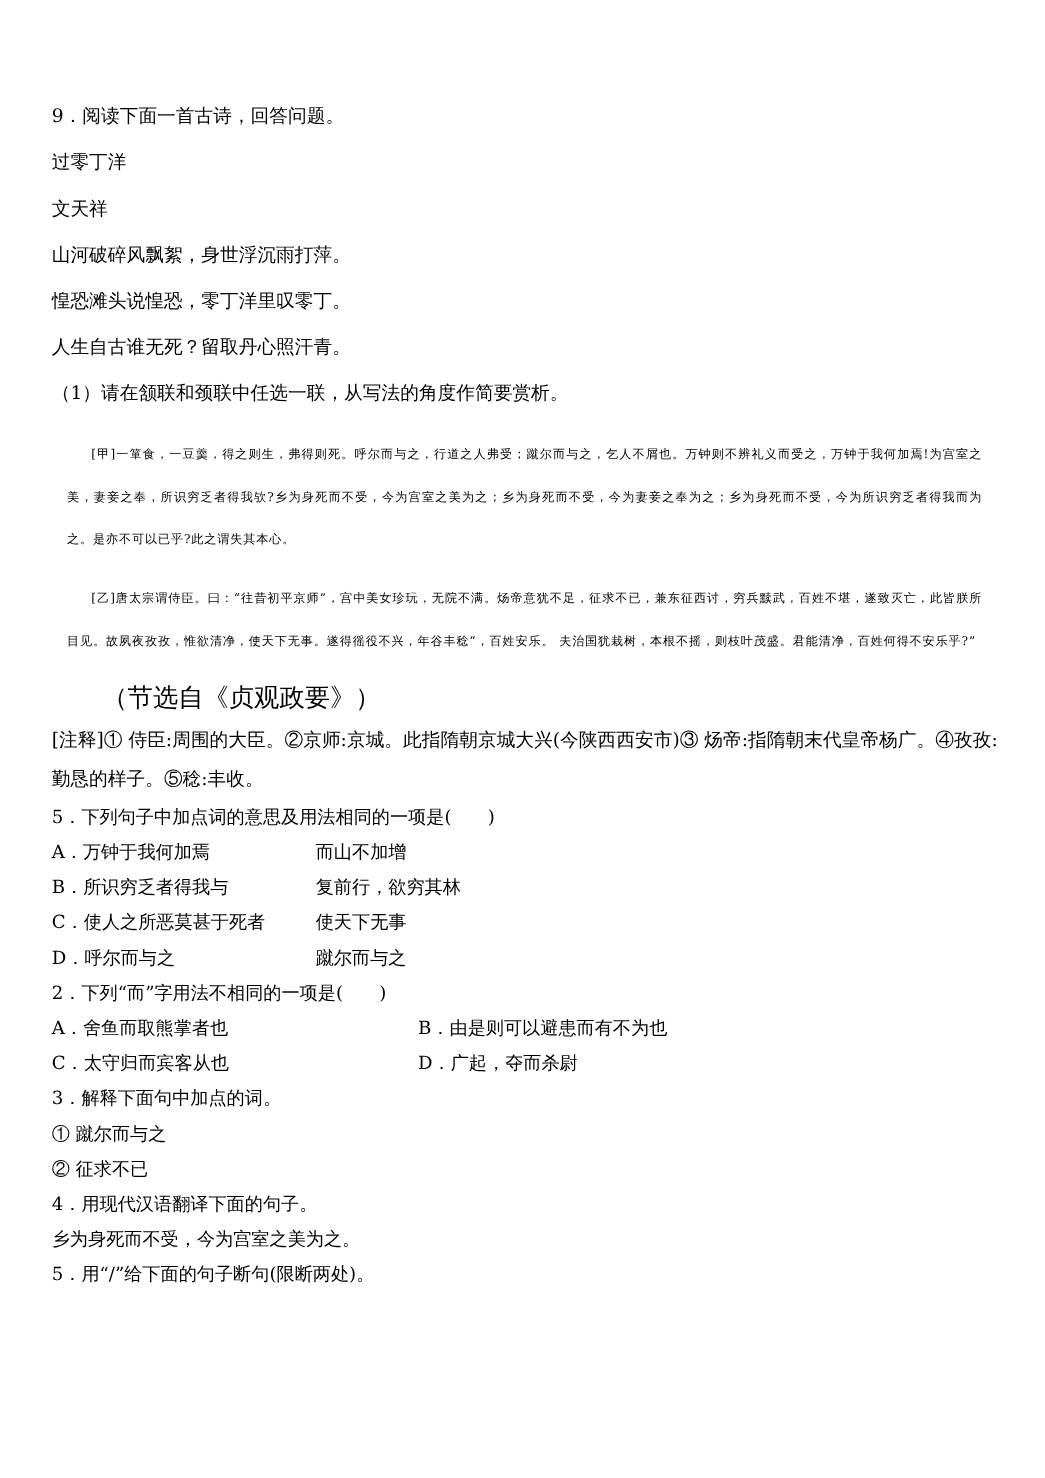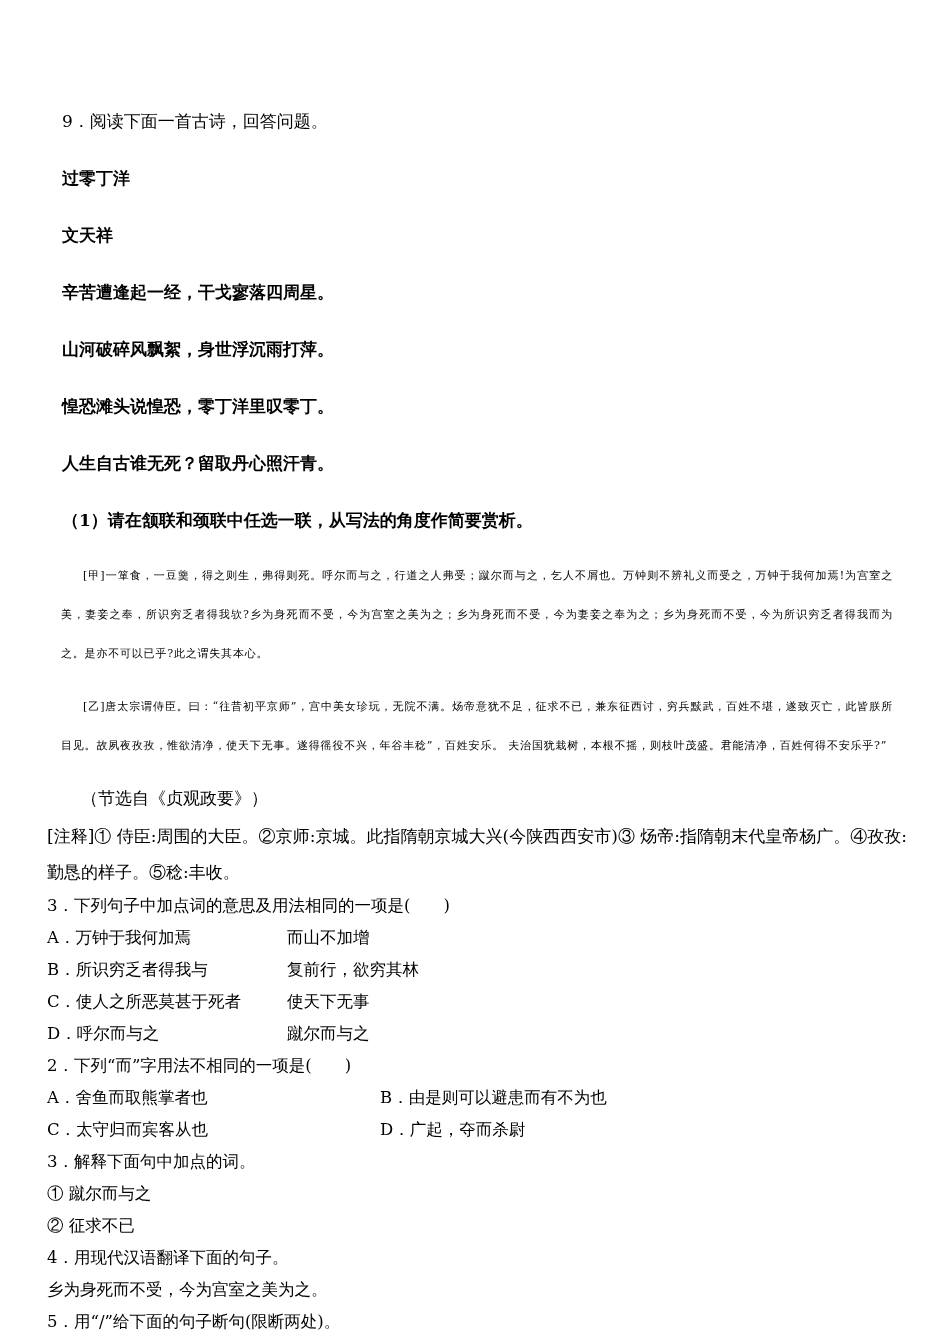--- a/index.html
+++ b/index.html
@@ -9,74 +9,73 @@
     height: 1344px;
     overflow: hidden;
     background: #ffffff;
     color: #000000;
     font-family: "DejaVu Serif", "Liberation Serif", serif;
   }
   .page { padding: 85px 43px 30px 47px; }
 
   
   .ln {
-    margin: 15px;
+    margin: 0;
     font-size: 17px;
     line-height: 42px;
     font-weight: normal;
     white-space: nowrap;
   }
-  .bold { font-weight: bold; }
+  .bold { font-weight: normal; }
 
   
   .ln10 { margin: 0; font-size: 17px; line-height: 42px; white-space: nowrap; }
 
   
   .para {
     margin: 14px;
     font-size: 11px;
     line-height: 39px;
     letter-spacing: 0.8px;
     text-align: justify;
     text-indent: 2em;
   }
-  .src { margin: 0; font-size: 17px; line-height: 39px; text-indent: 2em; white-space: nowrap; }
+  .src { margin: 0; font-size: 23px; line-height: 39px; text-indent: 2em; white-space: nowrap; }
   .notes { margin: 0; font-size: 17px; line-height: 36px; text-align: justify; }
 
   
   .qln { margin: 0; font-size: 16.5px; line-height: 32px; white-space: nowrap; }
 
   
   .opt { display: flex; font-size: 16.5px; line-height: 32px; white-space: nowrap; }
   .c1 { width: 240px; flex: 0 0 240px; }
   .c2 { width: 333px; flex: 0 0 333px; }
 </style>
 </head>
 <body>
 
 <div class="page">
 
   <section>
     <p class="ln">9．阅读下面一首古诗，回答问题。</p>
     <p class="ln bold">过零丁洋</p>
     <p class="ln bold">文天祥</p>
-    <p class="ln bold">辛苦遭逢起一经，干戈寥落四周星。</p>
     <p class="ln bold">山河破碎风飘絮，身世浮沉雨打萍。</p>
     <p class="ln bold">惶恐滩头说惶恐，零丁洋里叹零丁。</p>
     <p class="ln bold">人生自古谁无死？留取丹心照汗青。</p>
     <p class="ln bold">（1）请在颔联和颈联中任选一联，从写法的角度作简要赏析。</p>
   </section>
 
   <section>
     <p class="para">[甲]一箪食，一豆羹，得之则生，弗得则死。呼尔而与之，行道之人弗受；蹴尔而与之，乞人不屑也。万钟则不辨礼义而受之，万钟于我何加焉!为宫室之美，妻妾之奉，所识穷乏者得我欤?乡为身死而不受，今为宫室之美为之；乡为身死而不受，今为妻妾之奉为之；乡为身死而不受，今为所识穷乏者得我而为之。是亦不可以已乎?此之谓失其本心。</p>
     <p class="para">[乙]唐太宗谓侍臣。曰：“往昔初平京师”，宫中美女珍玩，无院不满。炀帝意犹不足，征求不已，兼东征西讨，穷兵黩武，百姓不堪，遂致灭亡，此皆朕所目见。故夙夜孜孜，惟欲清净，使天下无事。遂得徭役不兴，年谷丰稔”，百姓安乐。 夫治国犹栽树，本根不摇，则枝叶茂盛。君能清净，百姓何得不安乐乎?”</p>
     <p class="src">（节选自《贞观政要》）</p>
     <p class="notes">[注释]① 侍臣:周围的大臣。②京师:京城。此指隋朝京城大兴(今陕西西安市)③ 炀帝:指隋朝末代皇帝杨广。④孜孜:勤恳的样子。⑤稔:丰收。</p>
 
-    <p class="qln">3．下列句子中加点词的意思及用法相同的一项是(　　)</p>
+    <p class="qln">5．下列句子中加点词的意思及用法相同的一项是(　　)</p>
     <div class="opt">
       <span class="c1">A．万钟于我何加焉</span>
       <span>而山不加增</span>
     </div>
     <div class="opt">
       <span class="c1">B．所识穷乏者得我与</span>
       <span>复前行，欲穷其林</span>
     </div>
     <div class="opt">
       <span class="c1">C．使人之所恶莫甚于死者</span>

